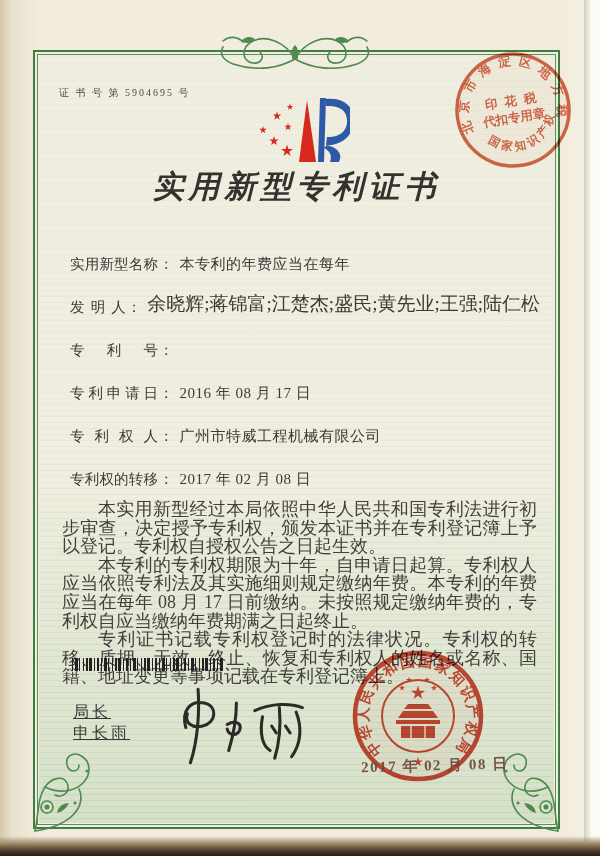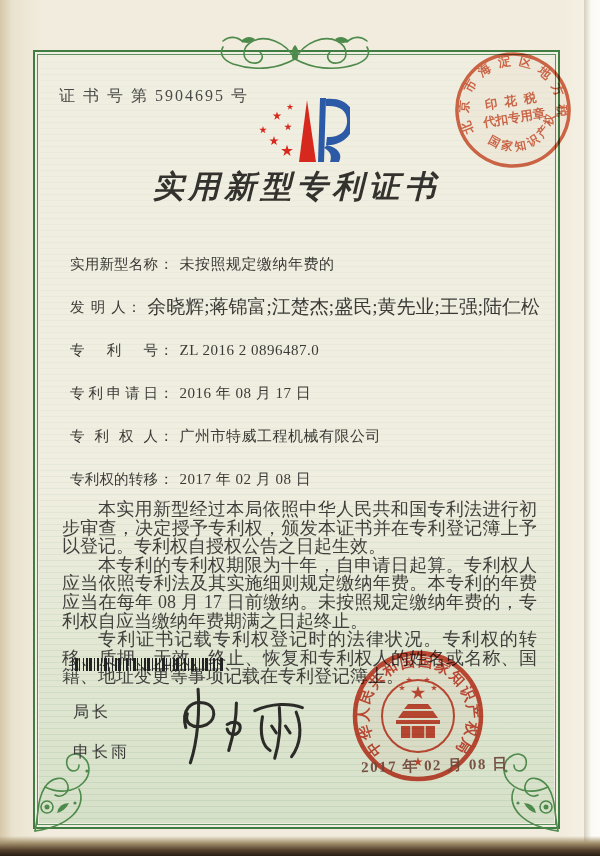--- a/index.html
+++ b/index.html
@@ -24,41 +24,41 @@
     -webkit-mask-image:linear-gradient(180deg,rgba(0,0,0,.18) 0,rgba(0,0,0,.22) 45%,rgba(0,0,0,.55) 70%,#000 100%);
     mask-image:linear-gradient(180deg,rgba(0,0,0,.18) 0,rgba(0,0,0,.22) 45%,rgba(0,0,0,.55) 70%,#000 100%);}
   .tint{position:absolute;inset:4px;pointer-events:none;
     background:linear-gradient(180deg,rgba(190,210,175,0) 55%,rgba(188,212,178,.28) 78%,rgba(182,208,172,.45) 100%);}
 
   .top-ornament{position:absolute;left:172px;top:-23px;pointer-events:none;}
   .corner{position:absolute;bottom:-6px;pointer-events:none;}
   .corner.bl{left:-6px;}
   .corner.br{right:-6px;transform:scaleX(-1);}
 
-  .cert-no{position:absolute;left:24px;top:34px;font-size:16px;letter-spacing:2px;color:#4a4a48;}
+  .cert-no{position:absolute;left:24px;top:34px;font-size:10px;letter-spacing:2px;color:#4a4a48;}
   .logo{position:absolute;left:215px;top:44px;width:100px;height:70px;}
   .title{position:absolute;left:0;right:0;top:114px;margin:0;text-align:center;
     font-size:31px;font-weight:700;letter-spacing:5px;color:#34322e;font-style:italic;}
 
   .fields{position:absolute;left:35px;right:18px;top:202px;color:#3b3a37;}
-  .field-row{display:flex;align-items:center;margin-bottom:23px;height:20px;white-space:nowrap;}
+  .field-row{display:flex;align-items:flex-end;margin-bottom:23px;height:20px;white-space:nowrap;}
   .f-label{display:inline-block;width:88px;font-size:14.5px;text-align:justify;text-align-last:justify;}
   .f-sep{font-size:14.5px;margin:0 6px 0 1px;}
   .f-value{font-size:15px;letter-spacing:.5px;}
   .field-row:nth-child(2) .f-value{font-size:19px;letter-spacing:0;}
 
   .paras{position:absolute;left:27px;right:21px;top:448px;color:#403f3c;}
   .paras p{margin:0;font-size:18px;line-height:18.6px;text-align:justify;text-indent:2em;}
 
   .barcode{position:absolute;left:37px;top:606px;width:152px;height:13px;background:
     repeating-linear-gradient(90deg,#222 0 1.5px,transparent 1.5px 3px,#222 3px 6px,
     transparent 6px 7.5px,#222 7.5px 8.5px,transparent 8.5px 11px,#222 11px 12.5px,transparent 12.5px 14.5px);}
 
   .officer{position:absolute;left:38px;top:650px;color:#3a3938;font-size:16px;letter-spacing:3px;}
-  .officer div{margin-bottom:19px;}
+  .officer div{margin-bottom:0;text-decoration:underline;}
   .signature{position:absolute;left:116px;top:628px;}
 
   .footer{position:absolute;left:0;right:40px;bottom:16px;text-align:center;
     font-size:13px;letter-spacing:2px;color:#4a4a48;}
 
   .seal-main{position:absolute;left:313px;top:594px;mix-blend-mode:multiply;opacity:.9;}
   .seal-date{position:absolute;left:326px;top:704px;width:170px;font-size:15px;font-weight:700;
     letter-spacing:1.5px;color:#6f463a;opacity:.92;transform:rotate(-1.5deg);}
   .seal-tax{position:absolute;left:416px;top:-4px;mix-blend-mode:multiply;opacity:.85;transform:rotate(-9deg);}
 
@@ -143,31 +143,30 @@
         <path d="M77,49 C88,52 93,58 89,66 L80,66 C83,58 78,54 74,52 Z"></path>
       </g>
     </svg>
 
     <h1 class="title">实用新型专利证书</h1>
 
     <div class="fields">
       <div class="field-row">
         <span class="f-label">实用新型名称</span>
           <span class="f-sep">：</span>
-          <span class="f-value">未按照规定缴纳年费的</span>
+          <span class="f-value">本专利的年费应当在每年</span>
       </div>
       <div class="field-row">
         <span class="f-label">发明人</span>
           <span class="f-sep">：</span>
           <span class="f-value">余晓辉;蒋锦富;江楚杰;盛民;黄先业;王强;陆仁松</span>
       </div>
       <div class="field-row">
         <span class="f-label">专利号</span>
           <span class="f-sep">：</span>
-          <span class="f-value">ZL 2016 2 0896487.0</span>
       </div>
       <div class="field-row">
         <span class="f-label">专利申请日</span>
           <span class="f-sep">：</span>
           <span class="f-value">2016 年 08 月 17 日</span>
       </div>
       <div class="field-row">
         <span class="f-label">专利权人</span>
           <span class="f-sep">：</span>
           <span class="f-value">广州市特威工程机械有限公司</span>

